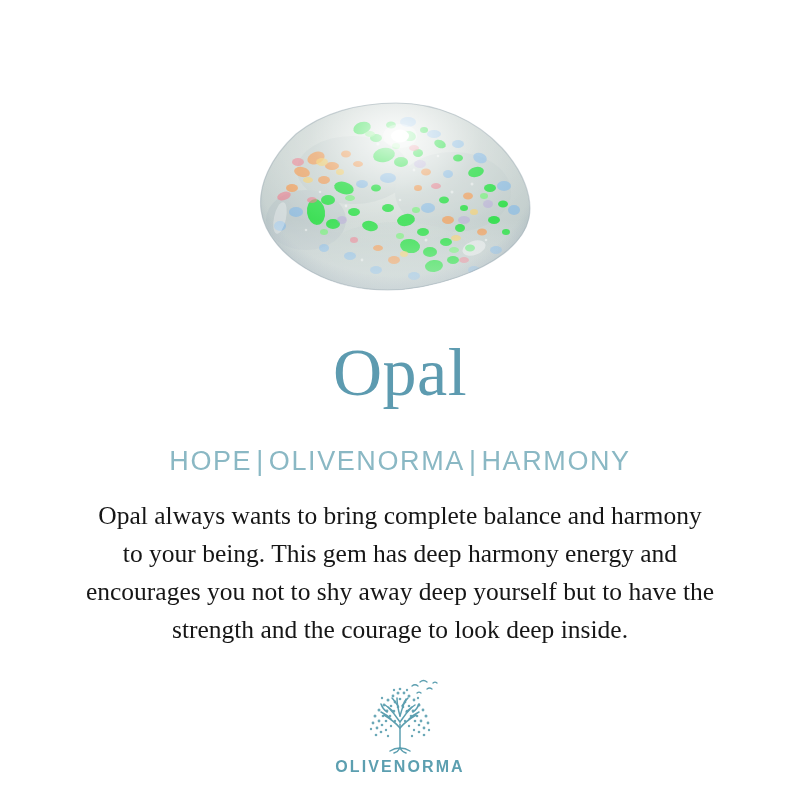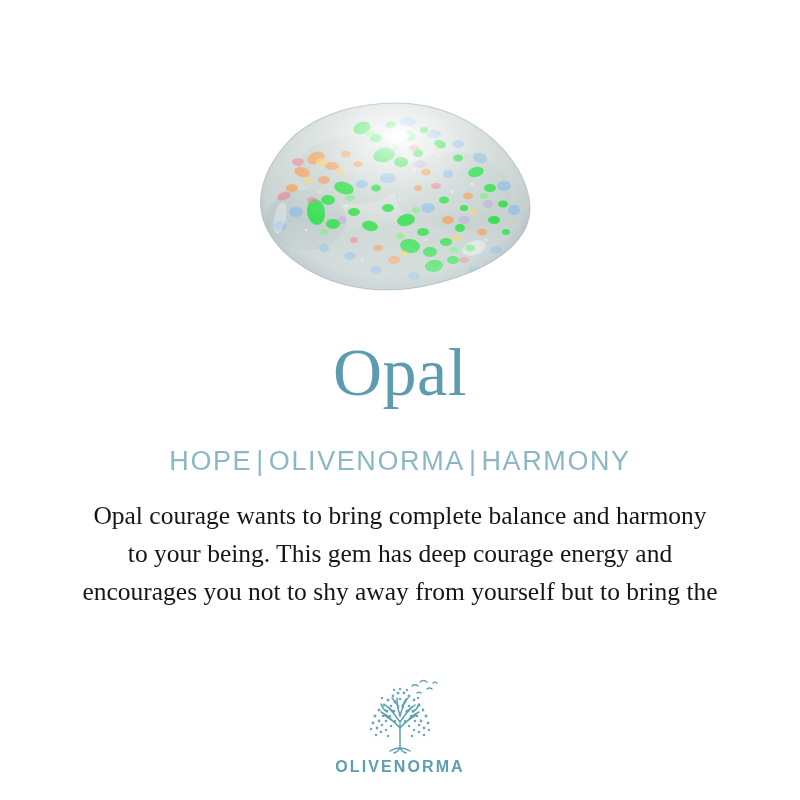--- a/index.html
+++ b/index.html
@@ -323,23 +323,24 @@
     </svg>
   </div>
 
   <div class="title">Opal</div>
 
   <div class="subtitle">
     <span>HOPE</span><span class="sep">|</span><span>OLIVENORMA</span><span class="sep">|</span><span>HARMONY</span>
   </div>
 
   <div class="body-copy">
-    <span class="line">Opal courage wants to bring complete balance and harmony</span>
-    <span class="line">to your being. This gem has deep courage energy and</span>
-    <span class="line">encourages you not to shy away from yourself but to bring the</span>
+    <span class="line">Opal always wants to bring complete balance and harmony</span>
+    <span class="line">to your being. This gem has deep harmony energy and</span>
+    <span class="line">encourages you not to shy away deep yourself but to have the</span>
+    <span class="line">strength and the courage to look deep inside.</span>
   </div>
 
   <div class="logo">
     <svg class="logo-mark" viewBox="0 0 86 80" aria-hidden="true">
       <g stroke="#5c9fb0" fill="none" stroke-width="1.5" stroke-linecap="round">
 
         <path d="M43 72 L43 48"></path>
 
         <path d="M43 72 C 40 72, 36 73, 33 75"></path>
         <path d="M43 72 C 46 72, 50 73, 53 75"></path>

